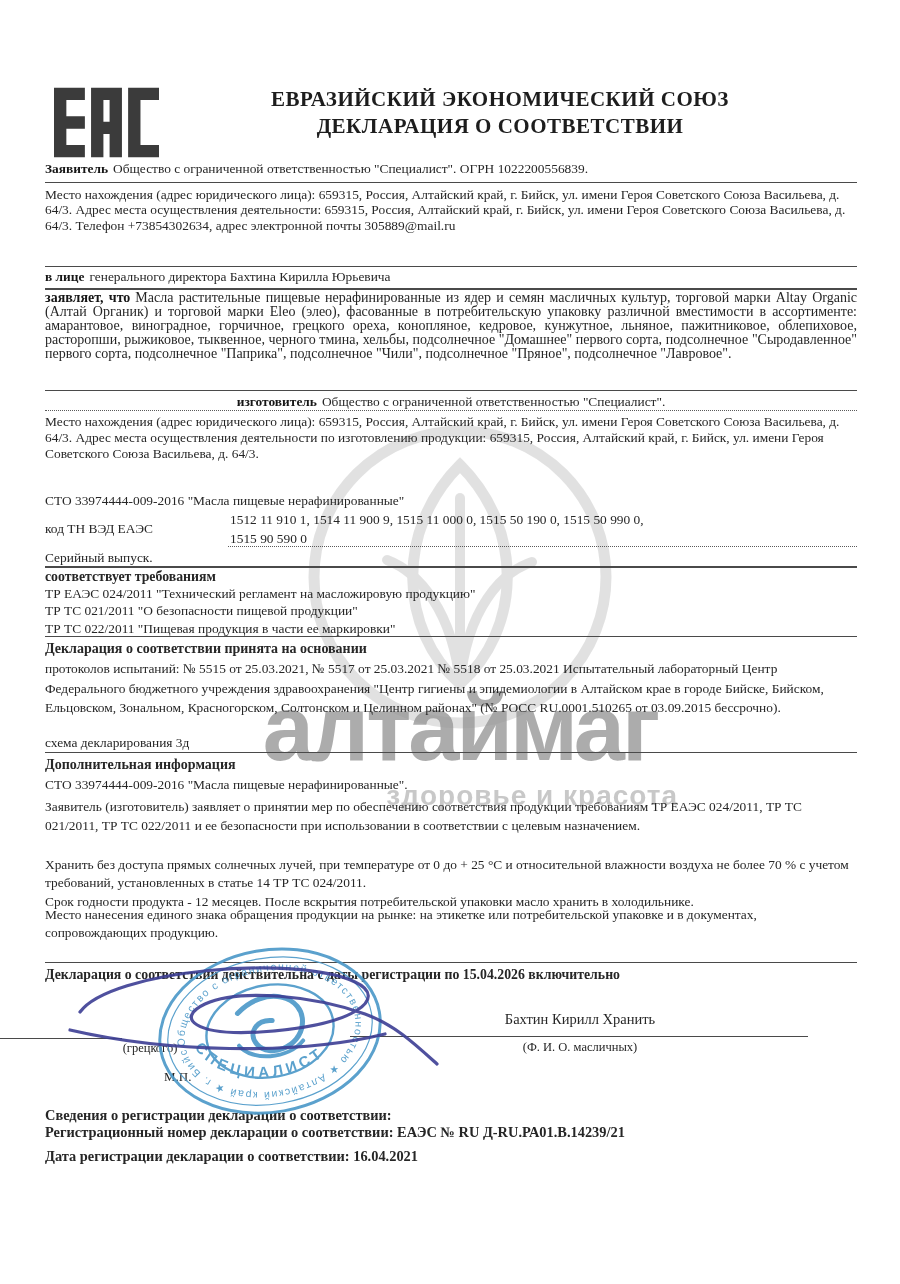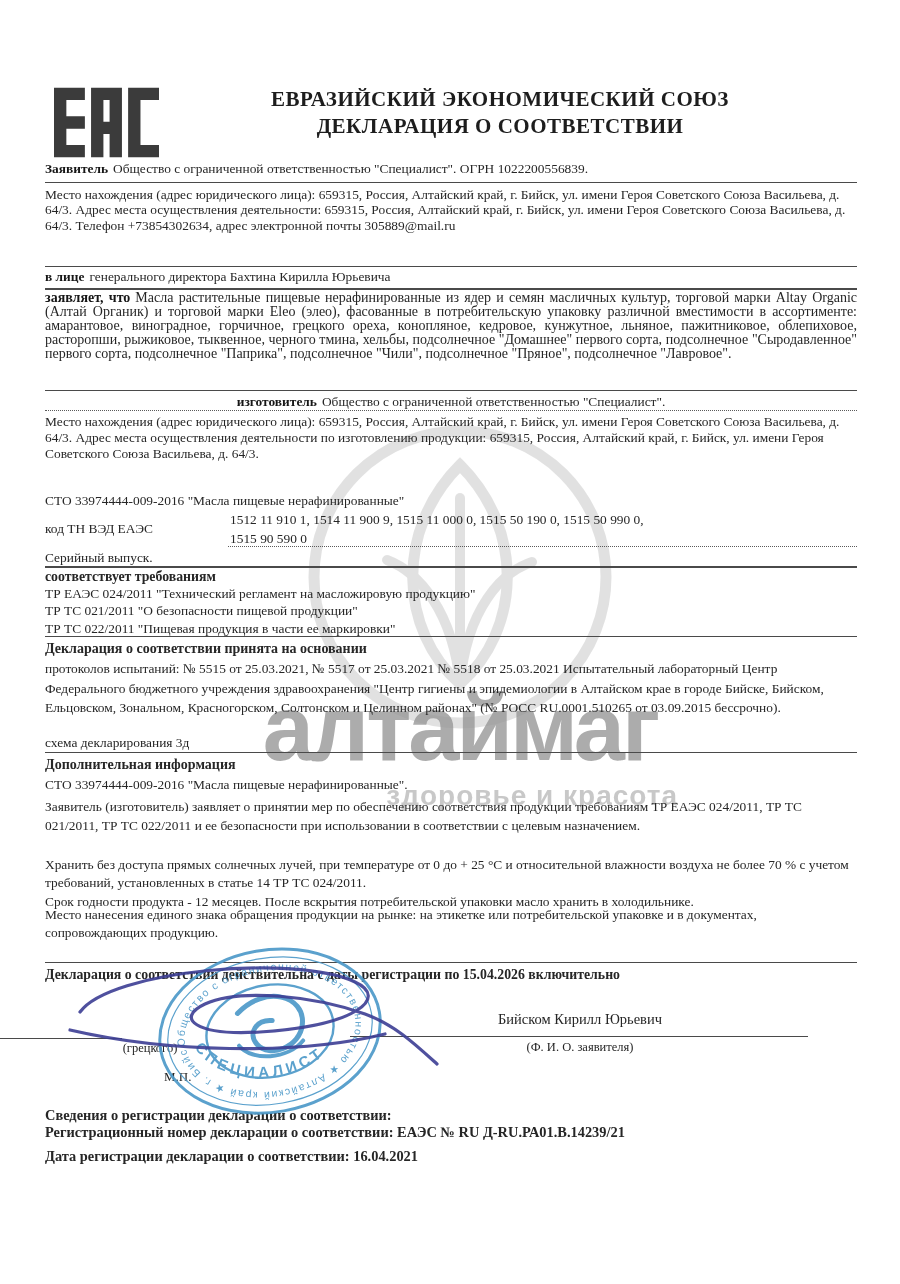--- a/index.html
+++ b/index.html
@@ -165,23 +165,23 @@
     <div class="sec" id="additional-para2">Хранить без доступа прямых солнечных лучей, при температуре от 0 до + 25 °С и относительной влажности воздуха не более 70 % с учетом требований, установленных в статье 14 ТР ТС 024/2011.</div>
     <div class="sec just" id="additional-para3">Срок годности продукта - 12 месяцев. После вскрытия потребительской упаковки масло хранить в холодильнике.</div>
     <div class="sec" id="additional-para4">Место нанесения единого знака обращения продукции на рынке: на этикетке или потребительской упаковке и в документах, сопровождающих продукцию.</div>
     <div class="rule" style="top:950px"></div>
 
     <div class="sec" id="validity">Декларация о соответствии действительна с даты регистрации по 15.04.2026 включительно</div>
 
     <div class="sig-line" id="sign-line"></div>
     <div class="sec" id="sign-caption">(грецкого)</div>
     <div class="sec" id="mp-caption">М.П.</div>
-    <div class="sec" id="fio-name">Бийском Кирилл Юрьевич</div>
+    <div class="sec" id="fio-name">Бахтин Кирилл Хранить</div>
     <div class="sig-line" id="fio-line"></div>
-    <div class="sec" id="fio-caption">(Ф. И. О. заявителя)</div>
+    <div class="sec" id="fio-caption">(Ф. И. О. масличных)</div>
 
     <div class="sec" id="reg-heading">Сведения о регистрации декларации о соответствии:</div>
     <div class="sec" id="reg-number">Регистрационный номер декларации о соответствии: ЕАЭС № RU Д-RU.РА01.В.14239/21</div>
     <div class="sec" id="reg-date">Дата регистрации декларации о соответствии: 16.04.2021</div>
   </div>
 
   <svg id="stamp" class="overlay" width="235" height="170" viewBox="0 0 235 170" fill="none">
     <defs>
       <path id="ring" d="M 31 85 A 86 60 0 1 1 203 85 A 86 60 0 1 1 31 85"></path>
       <path id="nameArc" d="M 40 88 A 80 58 0 0 0 194 88"></path>

